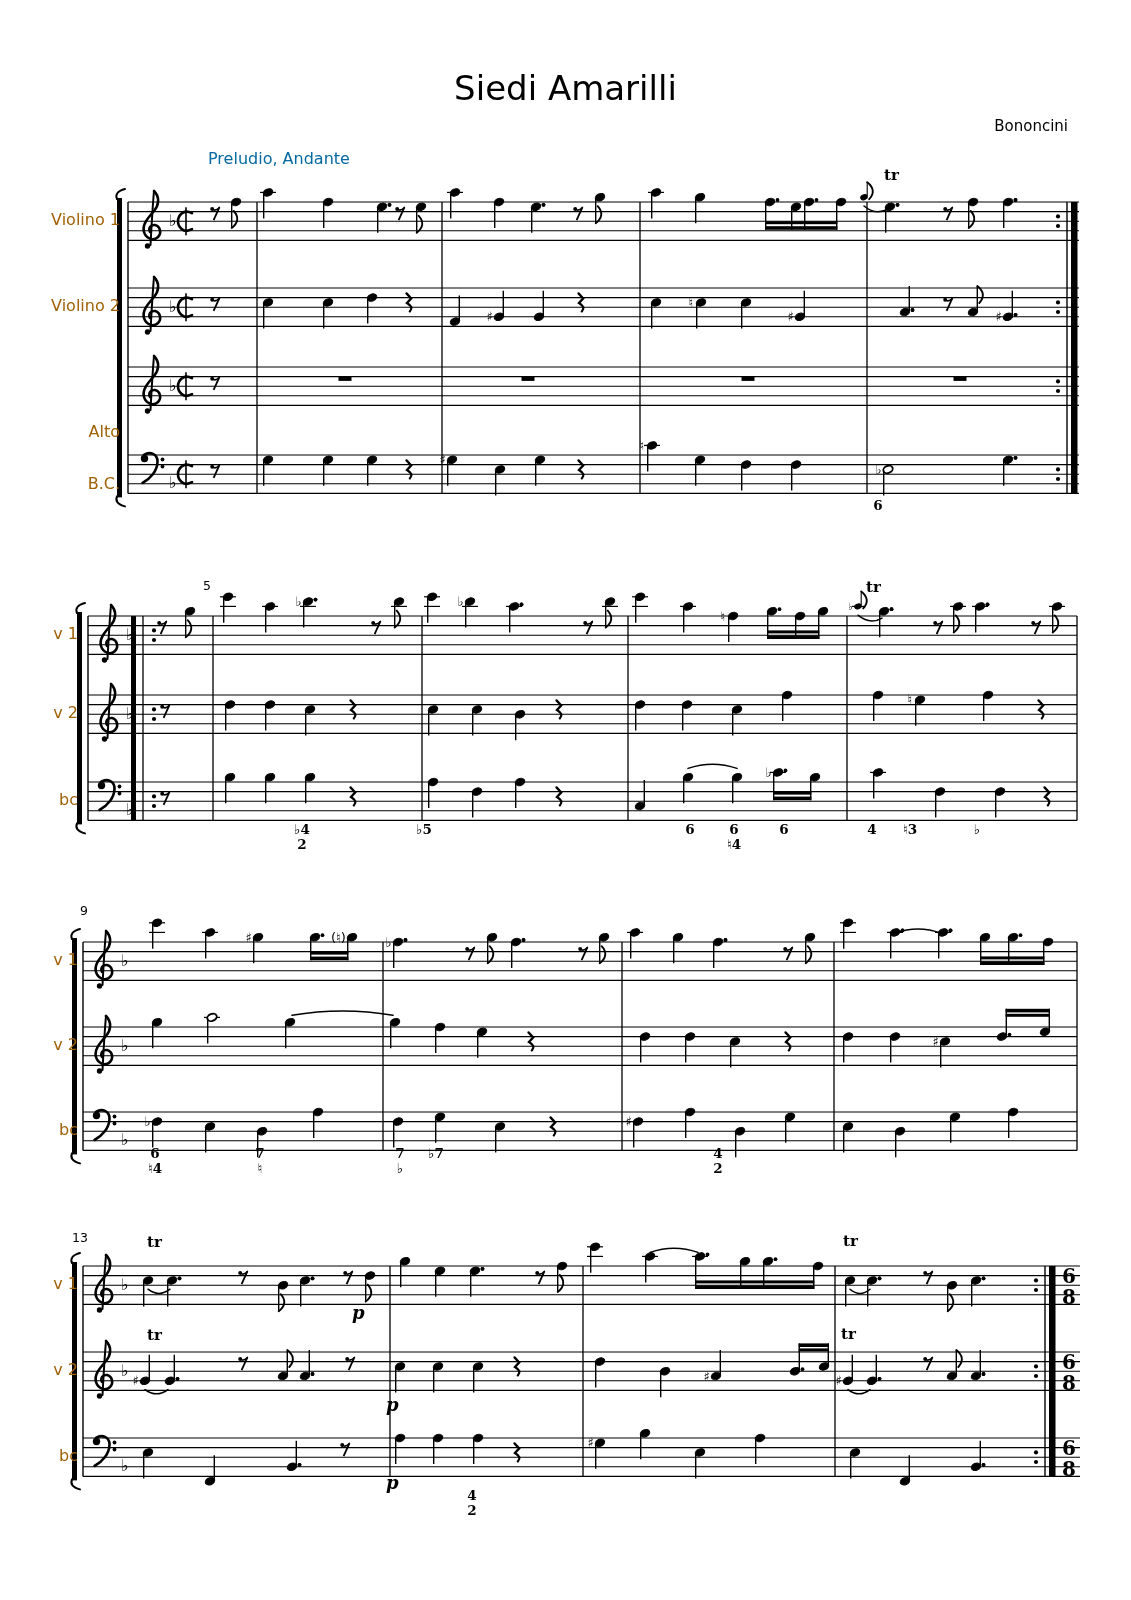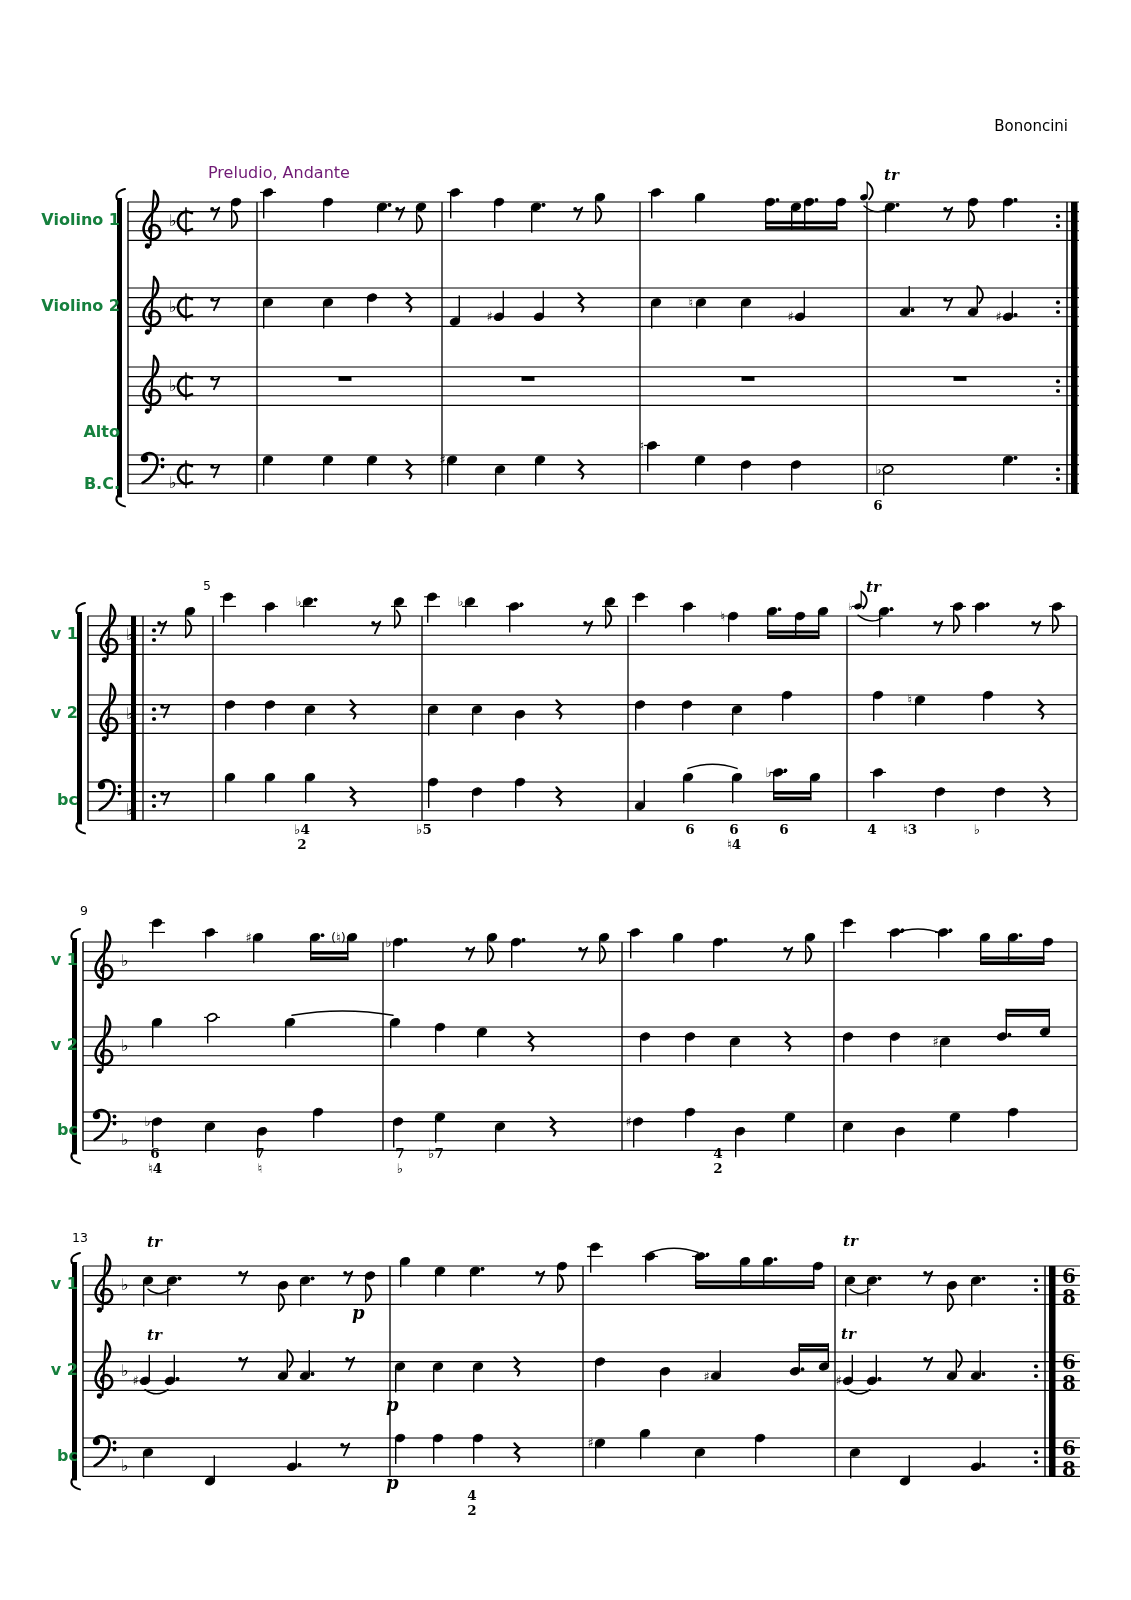--- a/index.html
+++ b/index.html
@@ -1,34 +1,35 @@
 <!DOCTYPE html>
 <html><head>
 <meta charset="utf-8">
 <style>
   html,body{margin:0;padding:0;background:#e8e8e8;}
   .sheet{position:relative;width:1131px;height:1600px;background:#ffffff;margin:0 auto;overflow:hidden;
          font-family:"DejaVu Sans",sans-serif;color:#000;}
   .sheet svg{position:absolute;left:0;top:0;}
   .title{position:absolute;left:0;right:0;top:68px;text-align:center;font-size:34px;color:#000;}
   .composer{position:absolute;right:63px;top:117px;font-size:15px;color:#000;}
-  .tempo{position:absolute;left:208px;top:163px;font-size:16px;color:#701a75;}
-  .staff-label{position:absolute;font-size:16px;color:#15803d;white-space:nowrap;font-weight:bold;}
+  .tempo{position:absolute;left:208px;top:149px;font-size:16px;color:#0369a1;}
+  .staff-label{position:absolute;font-size:16px;color:#a16207;white-space:nowrap;}
   .mnum{position:absolute;font-size:12.5px;color:#000;}
   .fig{position:absolute;font-family:"DejaVu Serif",serif;font-weight:bold;font-size:13.5px;
        line-height:15px;text-align:center;color:#000;transform:translateX(-50%);}
-  .trill{position:absolute;font-family:"DejaVu Serif",serif;font-style:italic;font-weight:bold;
+  .trill{position:absolute;font-family:"DejaVu Serif",serif;font-weight:bold;
          font-size:15px;color:#000;}
   .dyn{position:absolute;font-family:"DejaVu Serif",serif;font-style:italic;font-weight:bold;
        font-size:18px;color:#000;}
 </style>
 </head>
 <body>
 
 <div class="sheet">
+  <div class="title">Siedi Amarilli</div>
   <div class="composer">Bononcini</div>
   <div class="tempo">Preludio, Andante</div>
   <svg id="score-svg" width="1131" height="1600">
       <rect x="117" y="198" width="5" height="299.4" fill="#000000"></rect>
       <path d="M117,199 Q114,192 125,189" stroke="#000000" stroke-width="2" fill="none" stroke-linecap="round"></path>
       <path d="M117,496.4 Q114,503.4 125,506.4" stroke="#000000" stroke-width="2" fill="none" stroke-linecap="round"></path>
       <line x1="128" y1="202" x2="1079" y2="202" stroke="#000000" stroke-width="1.1"></line>
       <line x1="128" y1="211.6" x2="1079" y2="211.6" stroke="#000000" stroke-width="1.1"></line>
       <line x1="128" y1="221.2" x2="1079" y2="221.2" stroke="#000000" stroke-width="1.1"></line>
       <line x1="128" y1="230.8" x2="1079" y2="230.8" stroke="#000000" stroke-width="1.1"></line>

